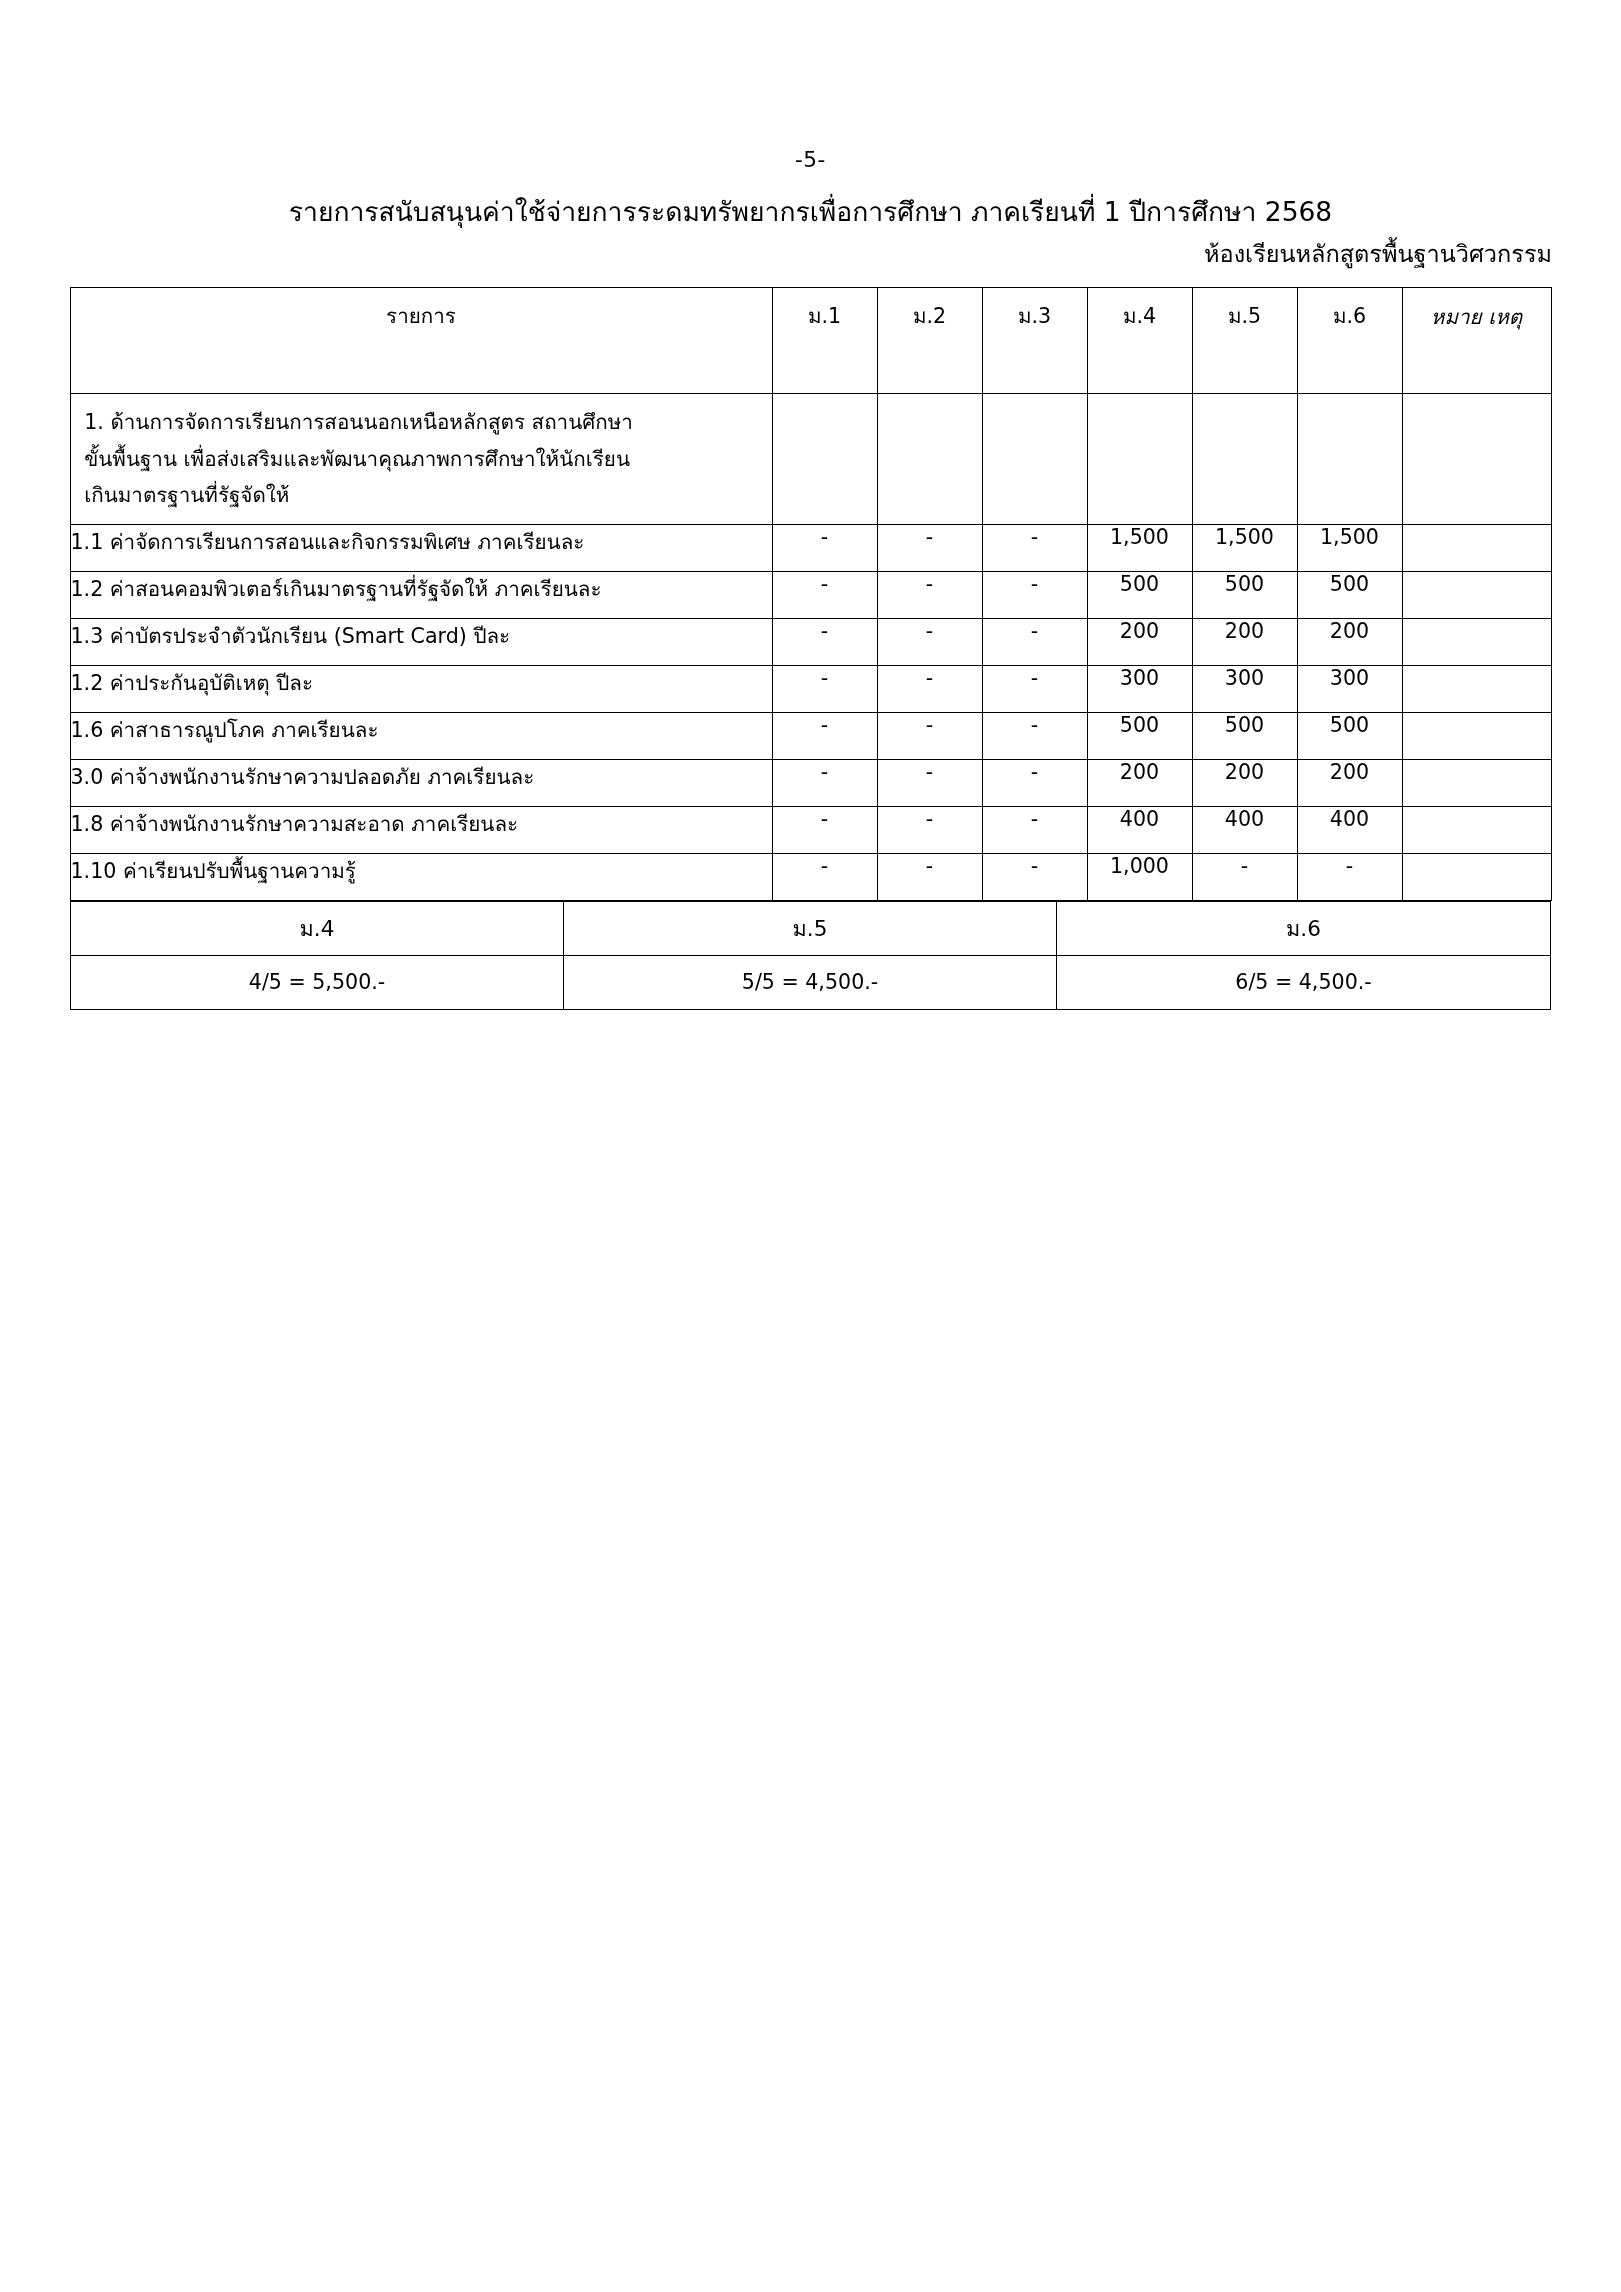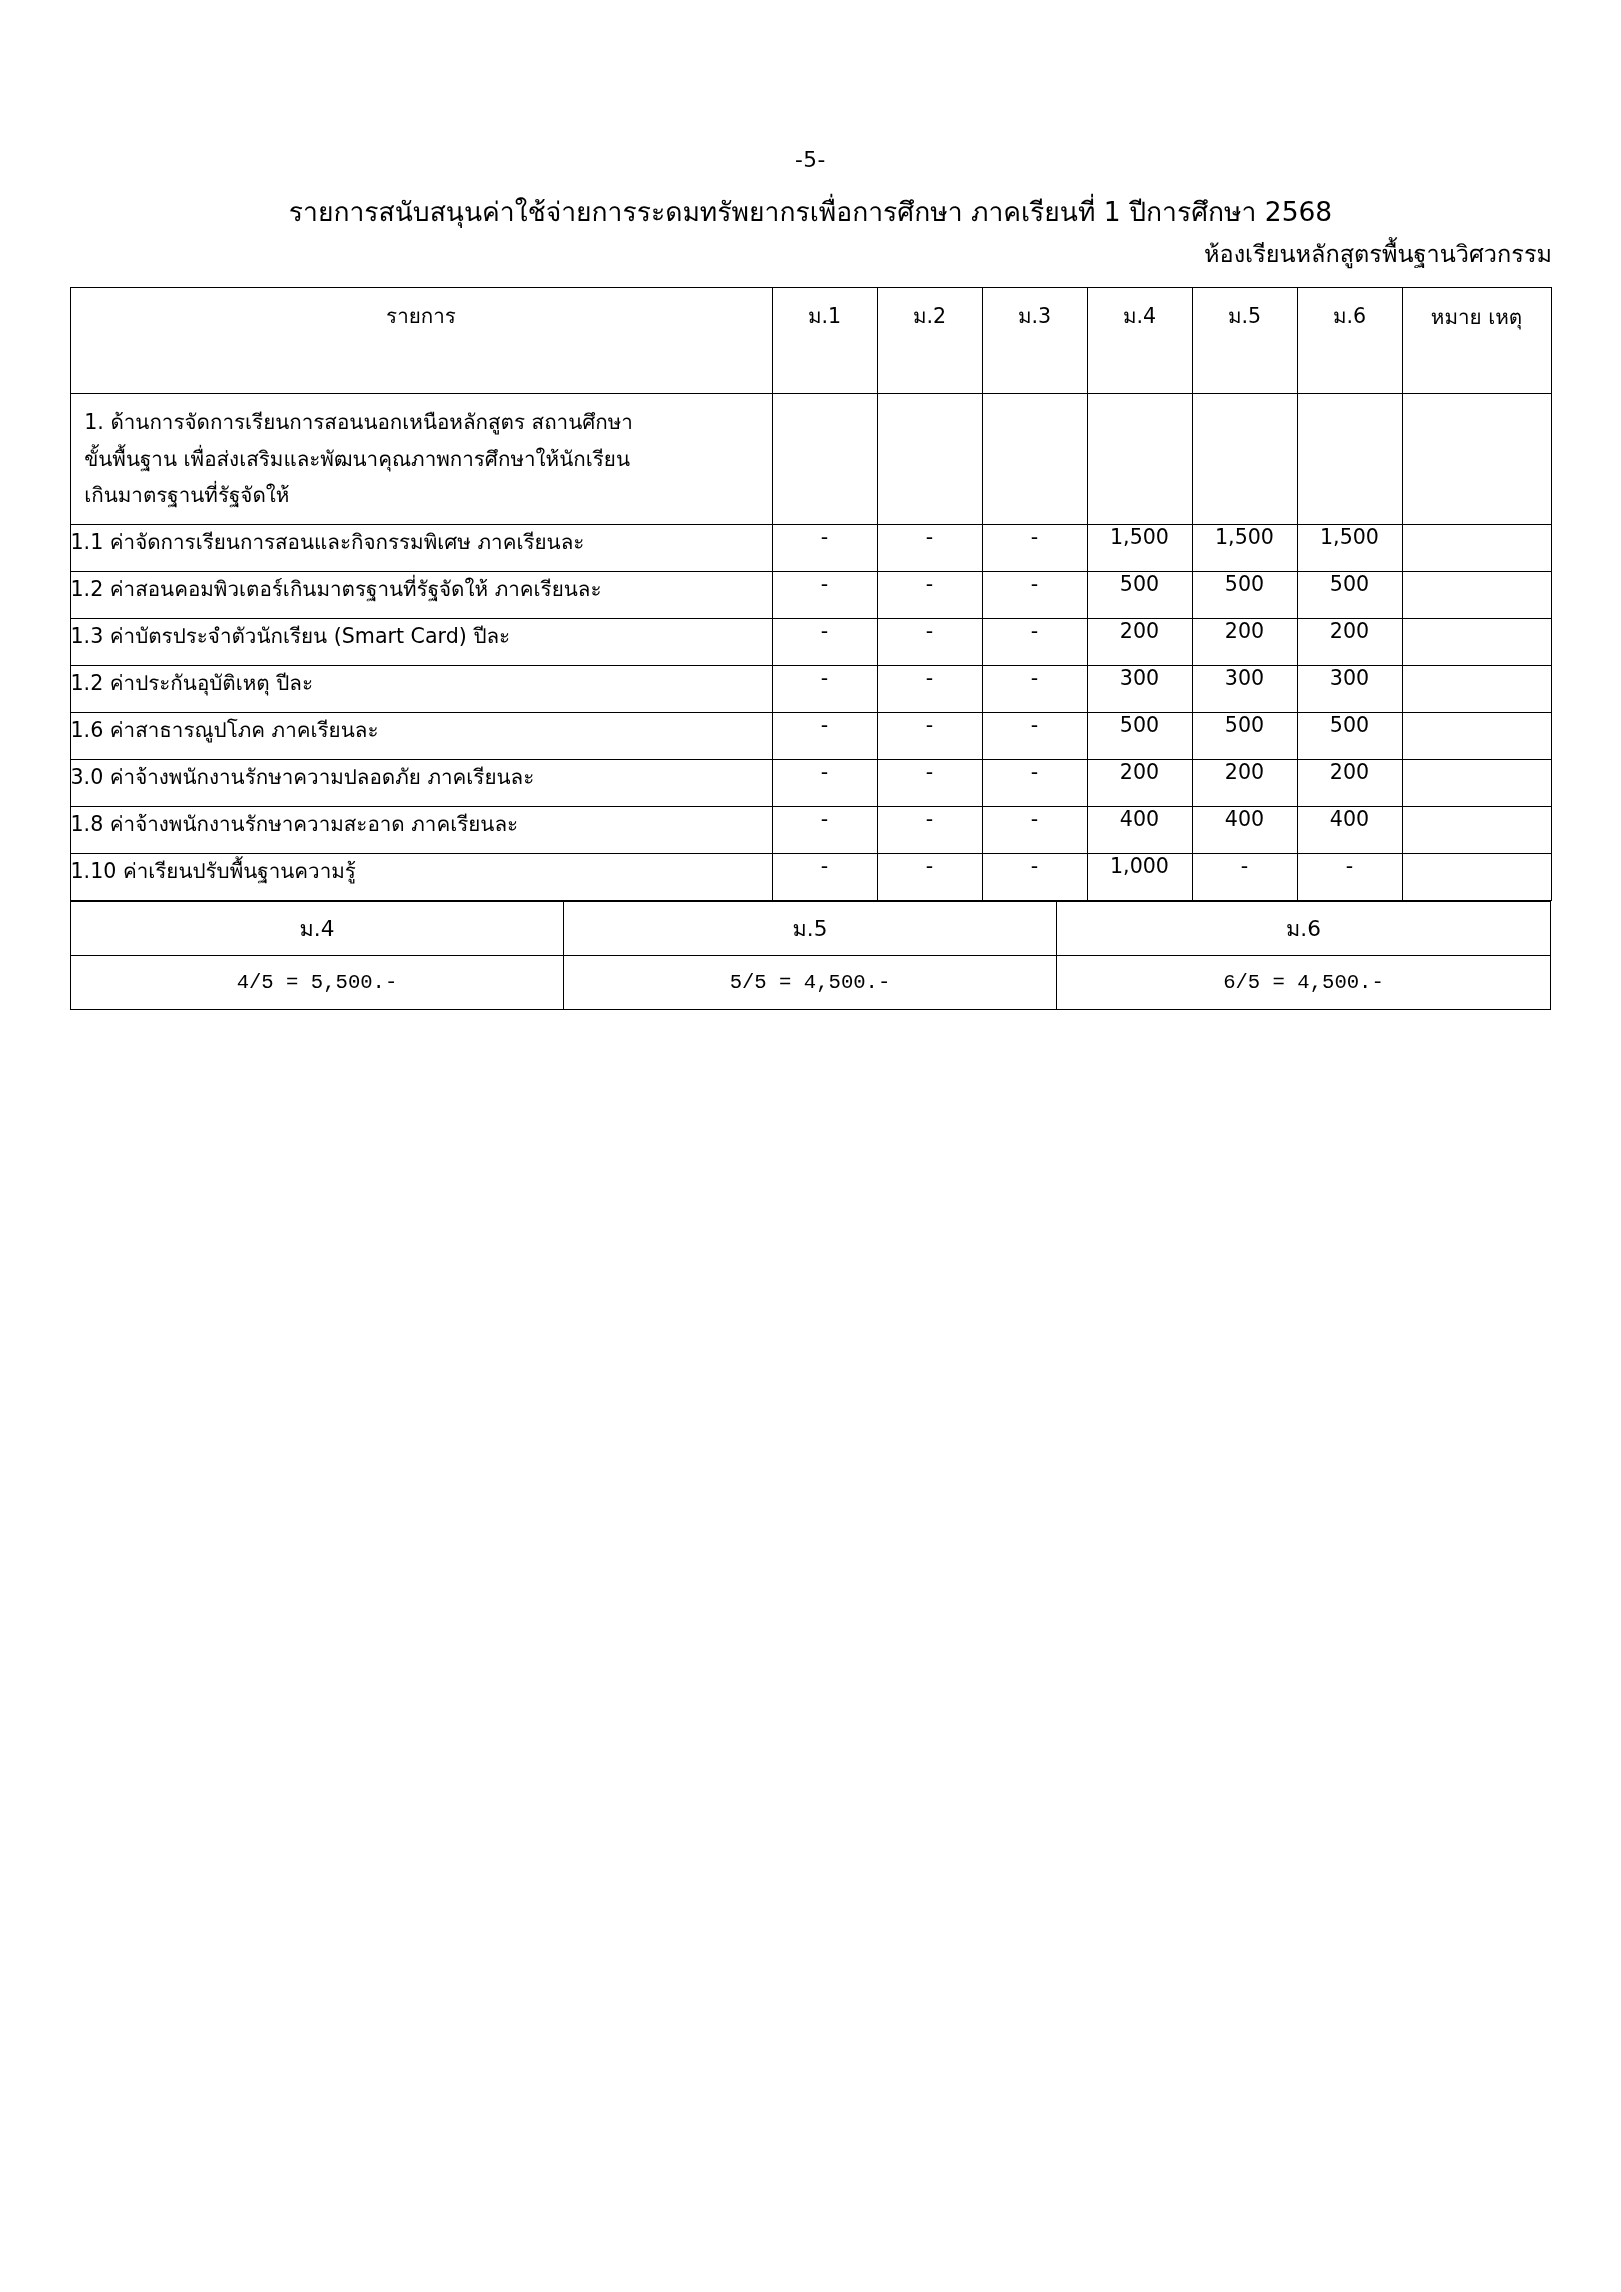--- a/index.html
+++ b/index.html
@@ -58,20 +58,21 @@
 
   thead td {
     text-align: center;
     vertical-align: top;
     padding: 11.8px 3.9px 3.9px 3.9px;
     height: 90px;
     font-size: 21.6px;
   }
   thead td.note-head {
     line-height: 1.75;
+    font-style: italic;
   }
 
   .section-head td {
     padding: 9.8px 13.7px 9.8px 13.7px;
     line-height: 1.78;
     font-size: 21.6px;
   }
   .section-head .line { display: block; }
 
   tbody tr.row td {
@@ -105,21 +106,20 @@
   }
   table.sum td {
     border: 1.5px solid #000000;
     text-align: center;
     font-size: 21.6px;
     height: 51px;
     vertical-align: middle;
   }
   table.sum td.sum-val {
     font-size: 20.6px;
-    font-family: Liberation Mono, monospace;
   }
 </style>
 </head>
 <body>
 
 <div class="page">
 
   <div class="page-number">-5-</div>
 
   <div class="doc-title">รายการสนับสนุนค่าใช้จ่ายการระดมทรัพยากรเพื่อการศึกษา  ภาคเรียนที่  1  ปีการศึกษา  2568</div>

